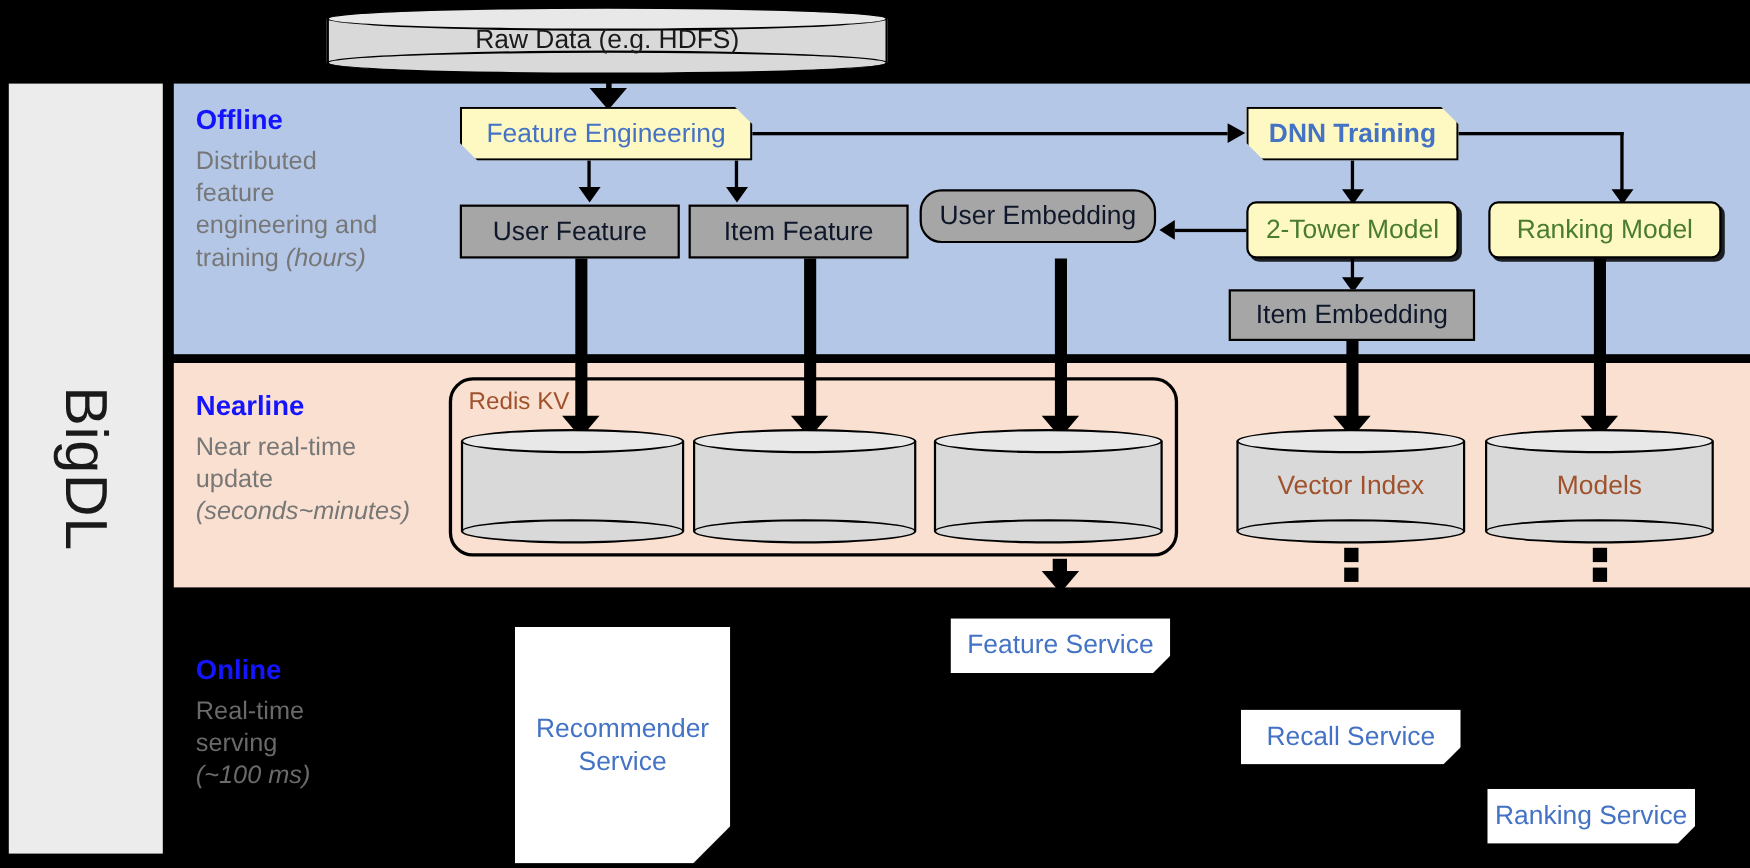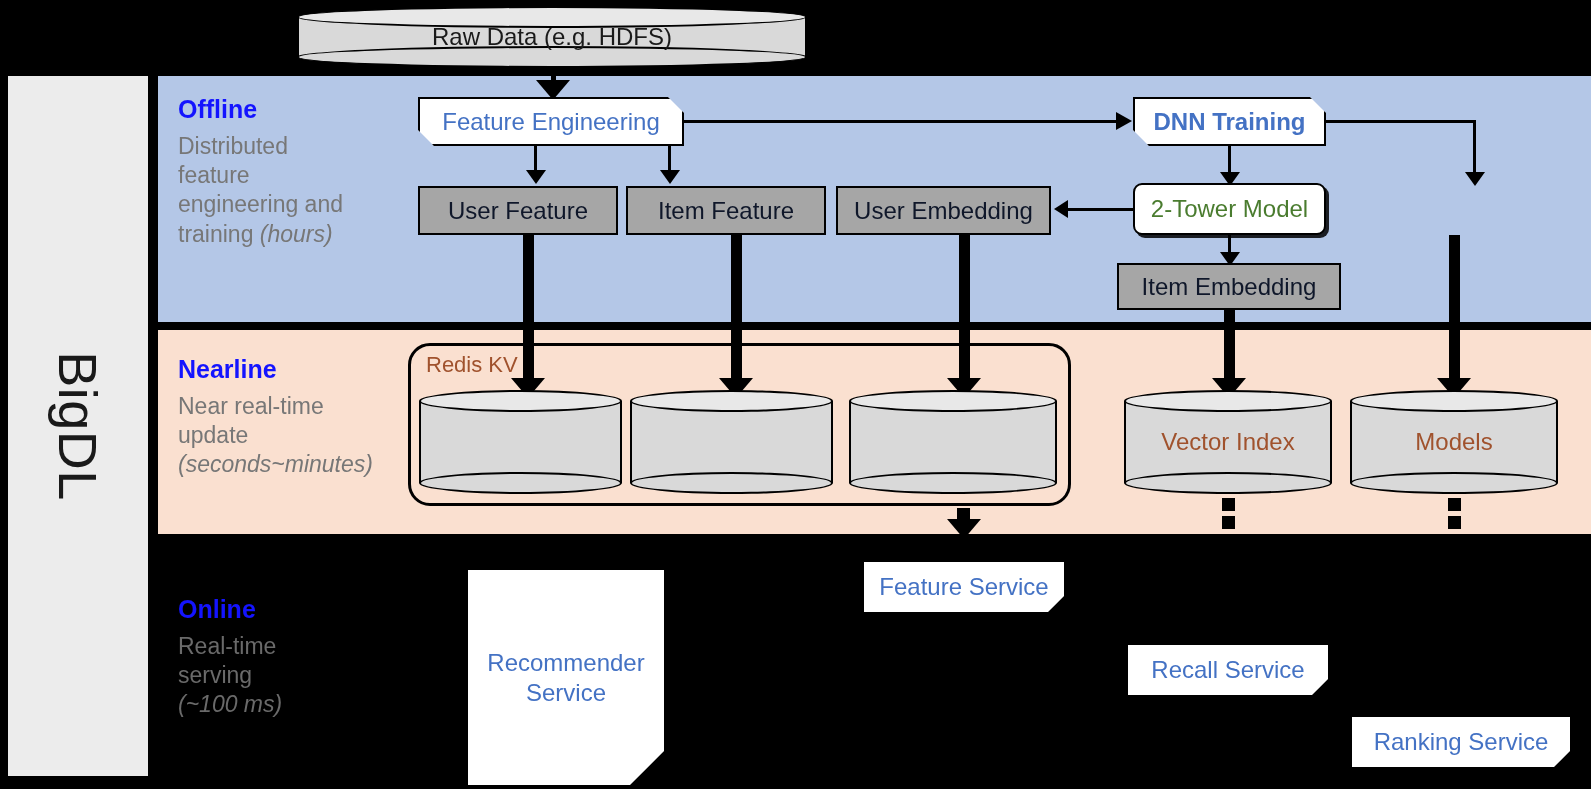--- a/index.html
+++ b/index.html
@@ -29,21 +29,21 @@
   #cap-online .cap-sub{color:#6a6a6a;}
 
   
   .box{position:absolute;box-sizing:border-box;display:flex;align-items:center;
        justify-content:center;text-align:center;}
 
   
   .gray-box{background:#a6a6a6;border:2.5px solid #000;color:#0f172a;font-size:24px;}
 
   
-  .proc{background:#ffffff;border:2.5px solid #000;font-size:24px;}
+  .proc{background:#fef9c3;border:2.5px solid #000;font-size:24px;}
   .proc.rounded{border-radius:9px;}
   .notched{clip-path:polygon(0 0, calc(100% - 16px) 0, 100% 16px, 100% 100%, 16px 100%, 0 calc(100% - 16px));}
   .blue-text{color:#4472c4;}
   .green-text{color:#4a7c2f;}
 
   
   .shadowed{box-shadow:3px 3px 0 rgba(0,0,0,.85);}
 
   
   .cyl{position:absolute;}
@@ -162,31 +162,34 @@
   <div class="ln thin-h" style="left:1326px;top:120px;width:150px;"></div>
   <div class="ln thin-v" style="left:1473px;top:120px;height:58px;"></div>
   <div class="tri-down" style="left:1465px;top:172px;"></div>
 
   <div class="box gray-box" style="left:418px;top:186px;width:200px;height:49px;">
     <span>User Feature</span>
   </div>
   <div class="box gray-box" style="left:626px;top:186px;width:200px;height:49px;">
     <span>Item Feature</span>
   </div>
-  <div class="box gray-box" style="left:836px;top:186px;width:215px;height:49px;">
+  <div class="box gray-box" style="left:836px;top:172px;width:215px;height:49px;border-radius:20px;">
     <span>User Embedding</span>
   </div>
 
   <div class="box proc rounded shadowed" style="left:1133px;top:183px;width:193px;height:52px;">
     <span class="green-text">2-Tower Model</span>
   </div>
 
   <div class="ln thin-h" style="left:1068px;top:208px;width:65px;"></div>
   <div class="tri-left" style="left:1054px;top:200px;"></div>
 
+  <div class="box proc rounded shadowed" style="left:1353px;top:183px;width:212px;height:52px;">
+    <span class="green-text">Ranking Model</span>
+  </div>
 
   <div class="ln thin-v" style="left:1228px;top:235px;height:28px;"></div>
   <div class="tri-down" style="left:1220px;top:252px;"></div>
 
   <div class="box gray-box" style="left:1117px;top:263px;width:224px;height:47px;">
     <span>Item Embedding</span>
   </div>
 
   <div class="ln thick-v" style="left:523px;top:235px;height:157px;"></div>
   <div class="tri-down-big" style="left:511px;top:378px;"></div>
@@ -252,18 +255,18 @@
   <div class="note" style="left:864px;top:562px;width:200px;height:50px;">
     <span>Feature Service</span>
     <span class="fold"></span>
   </div>
 
   <div class="note" style="left:1128px;top:645px;width:200px;height:50px;">
     <span>Recall Service</span>
     <span class="fold"></span>
   </div>
 
-  <div class="note" style="left:1352px;top:717px;width:218px;height:50px;">
+  <div class="note" style="left:1352px;top:717px;width:189px;height:50px;">
     <span>Ranking Service</span>
     <span class="fold"></span>
   </div>
 
 </div>
 
 </body></html>

